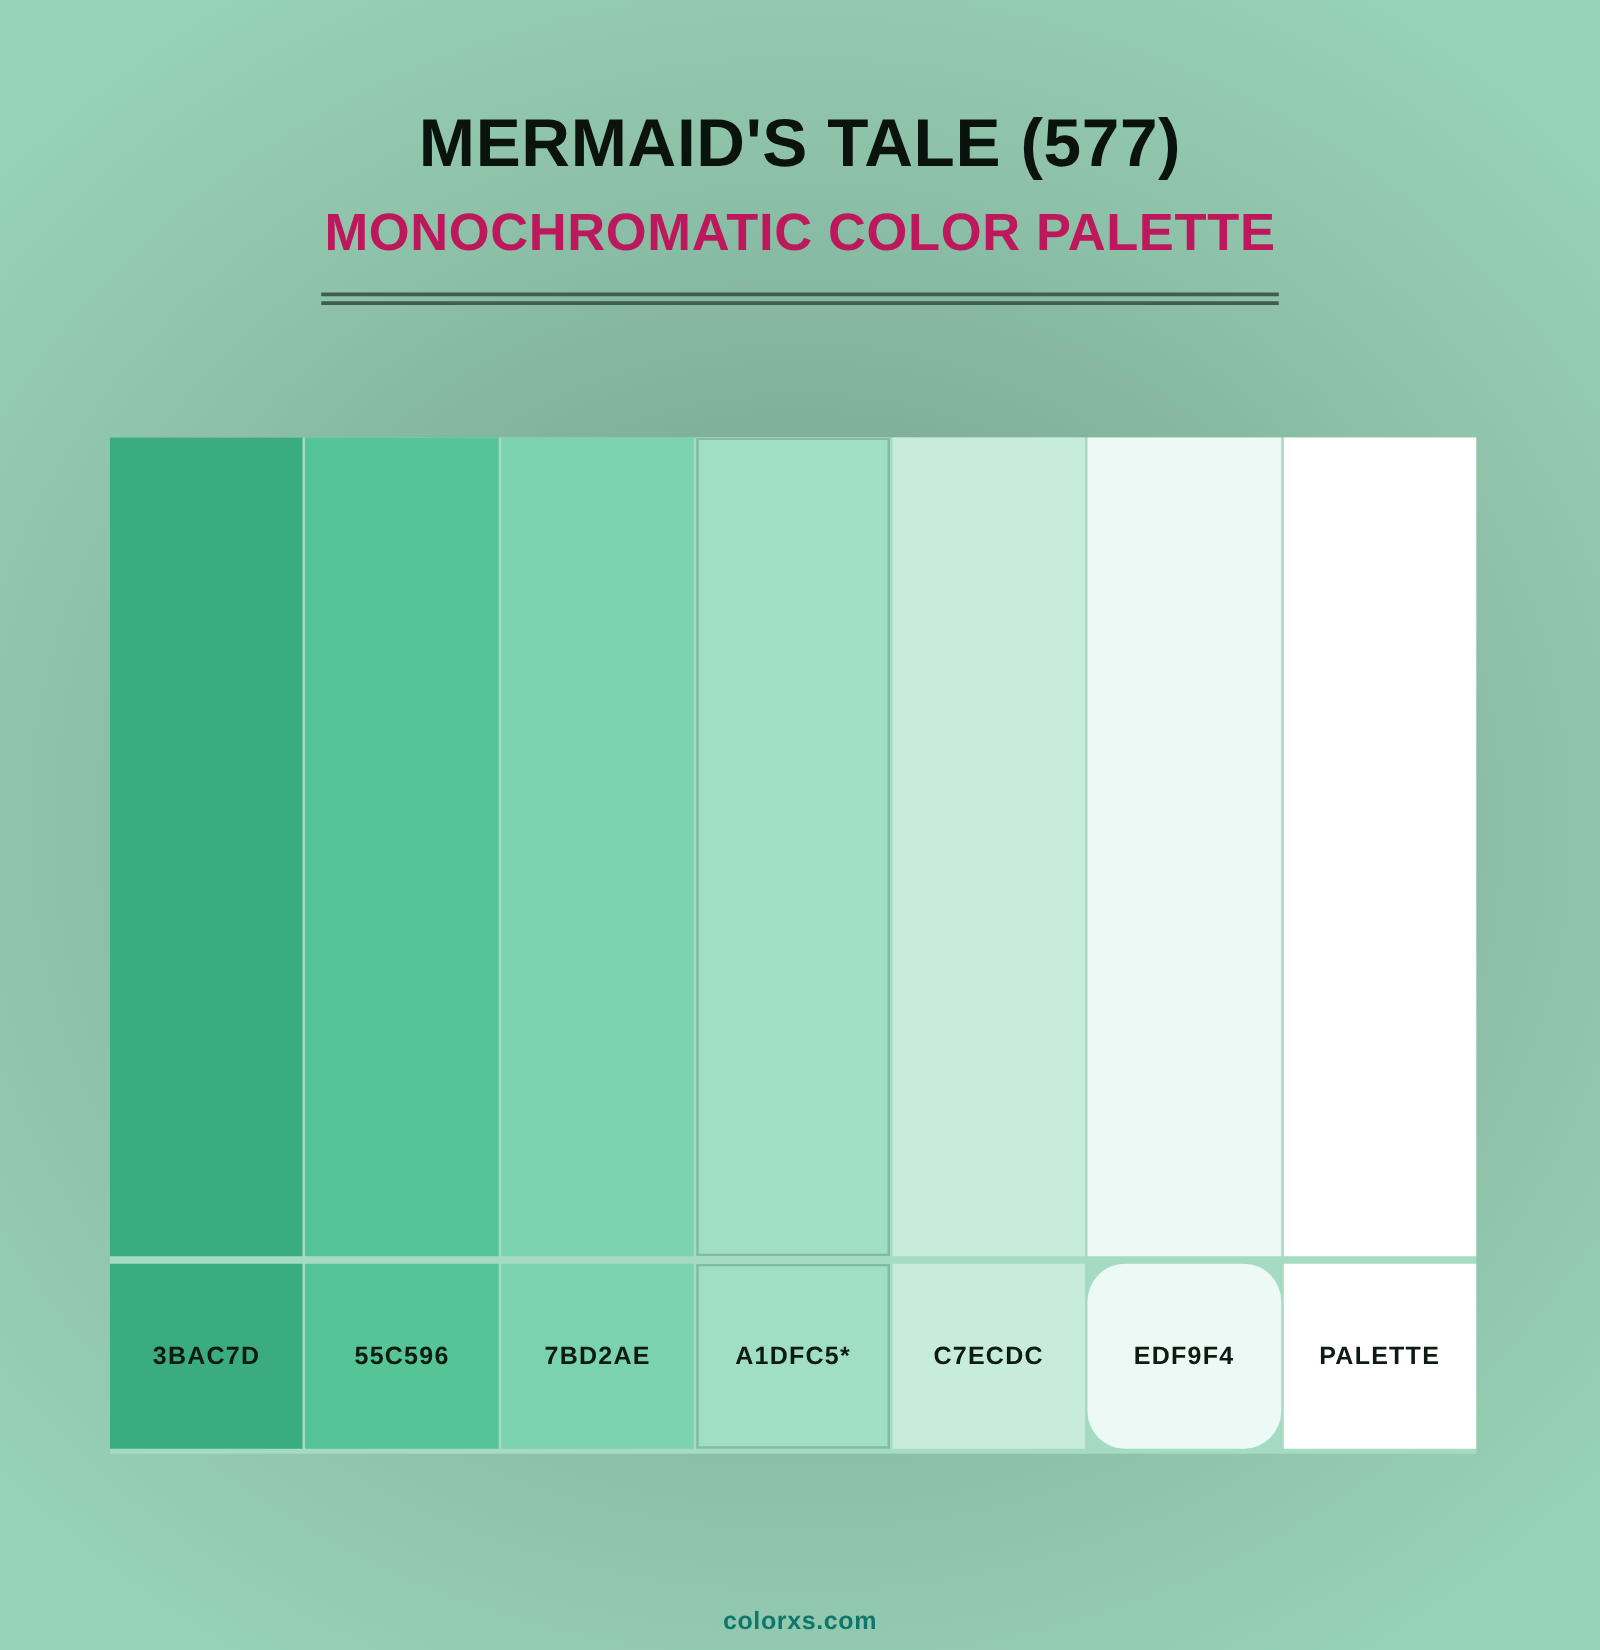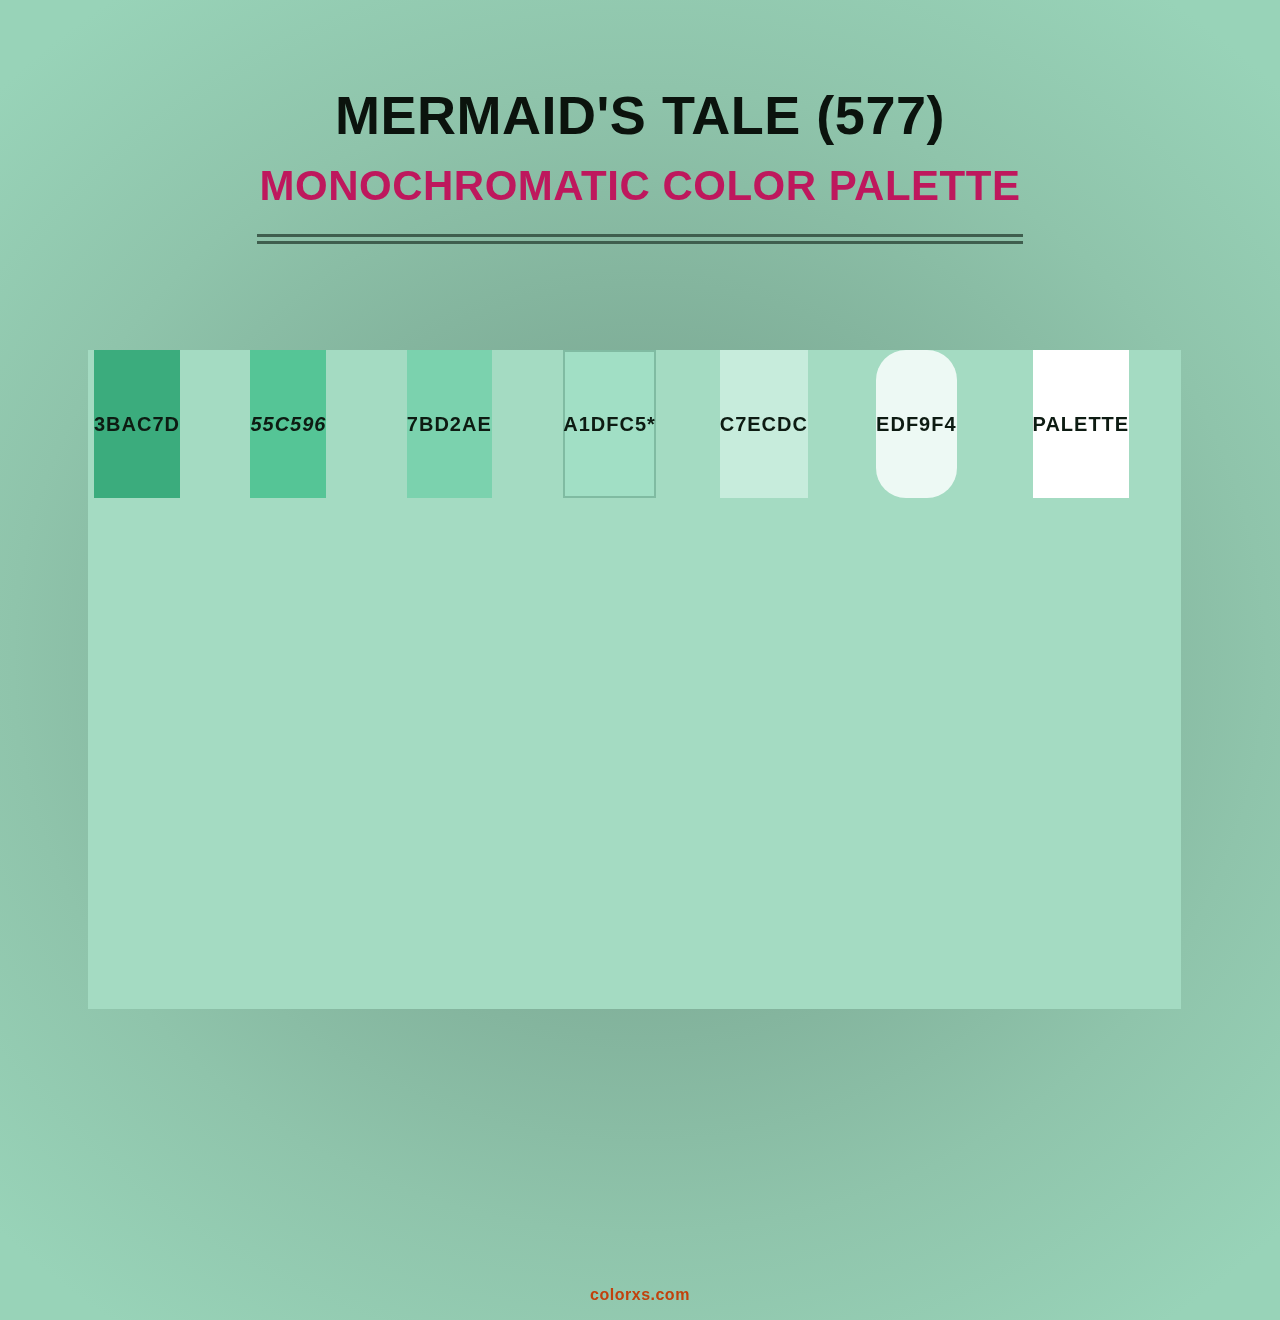--- a/index.html
+++ b/index.html
@@ -19,38 +19,38 @@
     font-weight:bold;color:#be185d;letter-spacing:0.5px;
   }
   .rule{
     margin:24px auto 0;width:766px;height:4px;
     border-top:3px solid #3f5e4e;border-bottom:3px solid #3f5e4e;
   }
   .palette{
     position:absolute;left:88px;top:350px;width:1093px;
     display:flex;gap:2px;background:#a4dbc2;padding-bottom:4px;
   }
-  .col{flex:1;display:flex;flex-direction:row;gap:6px;min-width:0;}
+  .col{flex:1;display:flex;flex-direction:column;gap:6px;min-width:0;}
   .swatch{height:655px;}
   .label-cell{
     height:148px;display:flex;align-items:center;justify-content:center;
   }
   .hex-label{
     font-size:20px;font-weight:bold;color:#0d1b12;letter-spacing:1px;
   }
   .col.starred .swatch,
   .col.starred .label-cell{
     box-shadow:inset 0 0 0 2px rgba(43,94,71,0.28);
     text-align:right;
   }
   footer{
     position:absolute;left:0;top:1286px;width:1280px;text-align:center;
   }
   .site-label{
-    font-size:16px;font-weight:bold;color:#c2410c;letter-spacing:0.5px;
+    font-size:20px;font-weight:bold;color:#0f766e;letter-spacing:0.5px;
   }
 </style>
 </head>
 <body>
 
 <header>
   <h1>MERMAID'S TALE (577)</h1>
   <h2>MONOCHROMATIC COLOR PALETTE</h2>
   <div class="rule"></div>
 </header>
@@ -58,28 +58,28 @@
 <div class="palette" id="palette">
   <div class="col">
     <div class="swatch" style="background: rgb(59, 172, 125);"></div>
     <div class="label-cell" style="background: rgb(59, 172, 125);">
       <span class="hex-label">3BAC7D</span>
     </div>
   </div>
 
   <div class="col">
     <div class="swatch" style="background: rgb(85, 197, 150);"></div>
-    <div class="label-cell" style="background: rgb(85, 197, 150); font-style: italic;">
+    <div class="label-cell" style="background: rgb(85, 197, 150);">
       <span class="hex-label">55C596</span>
     </div>
   </div>
 
   <div class="col">
     <div class="swatch" style="background: rgb(123, 210, 174);"></div>
-    <div class="label-cell" style="background: rgb(123, 210, 174); justify-content: flex-end;">
+    <div class="label-cell" style="background: rgb(123, 210, 174);">
       <span class="hex-label">7BD2AE</span>
     </div>
   </div>
 
   <div class="col starred">
     <div class="swatch" style="background: rgb(161, 223, 197);"></div>
     <div class="label-cell" style="background: rgb(161, 223, 197);">
       <span class="hex-label">A1DFC5*</span>
     </div>
   </div>

